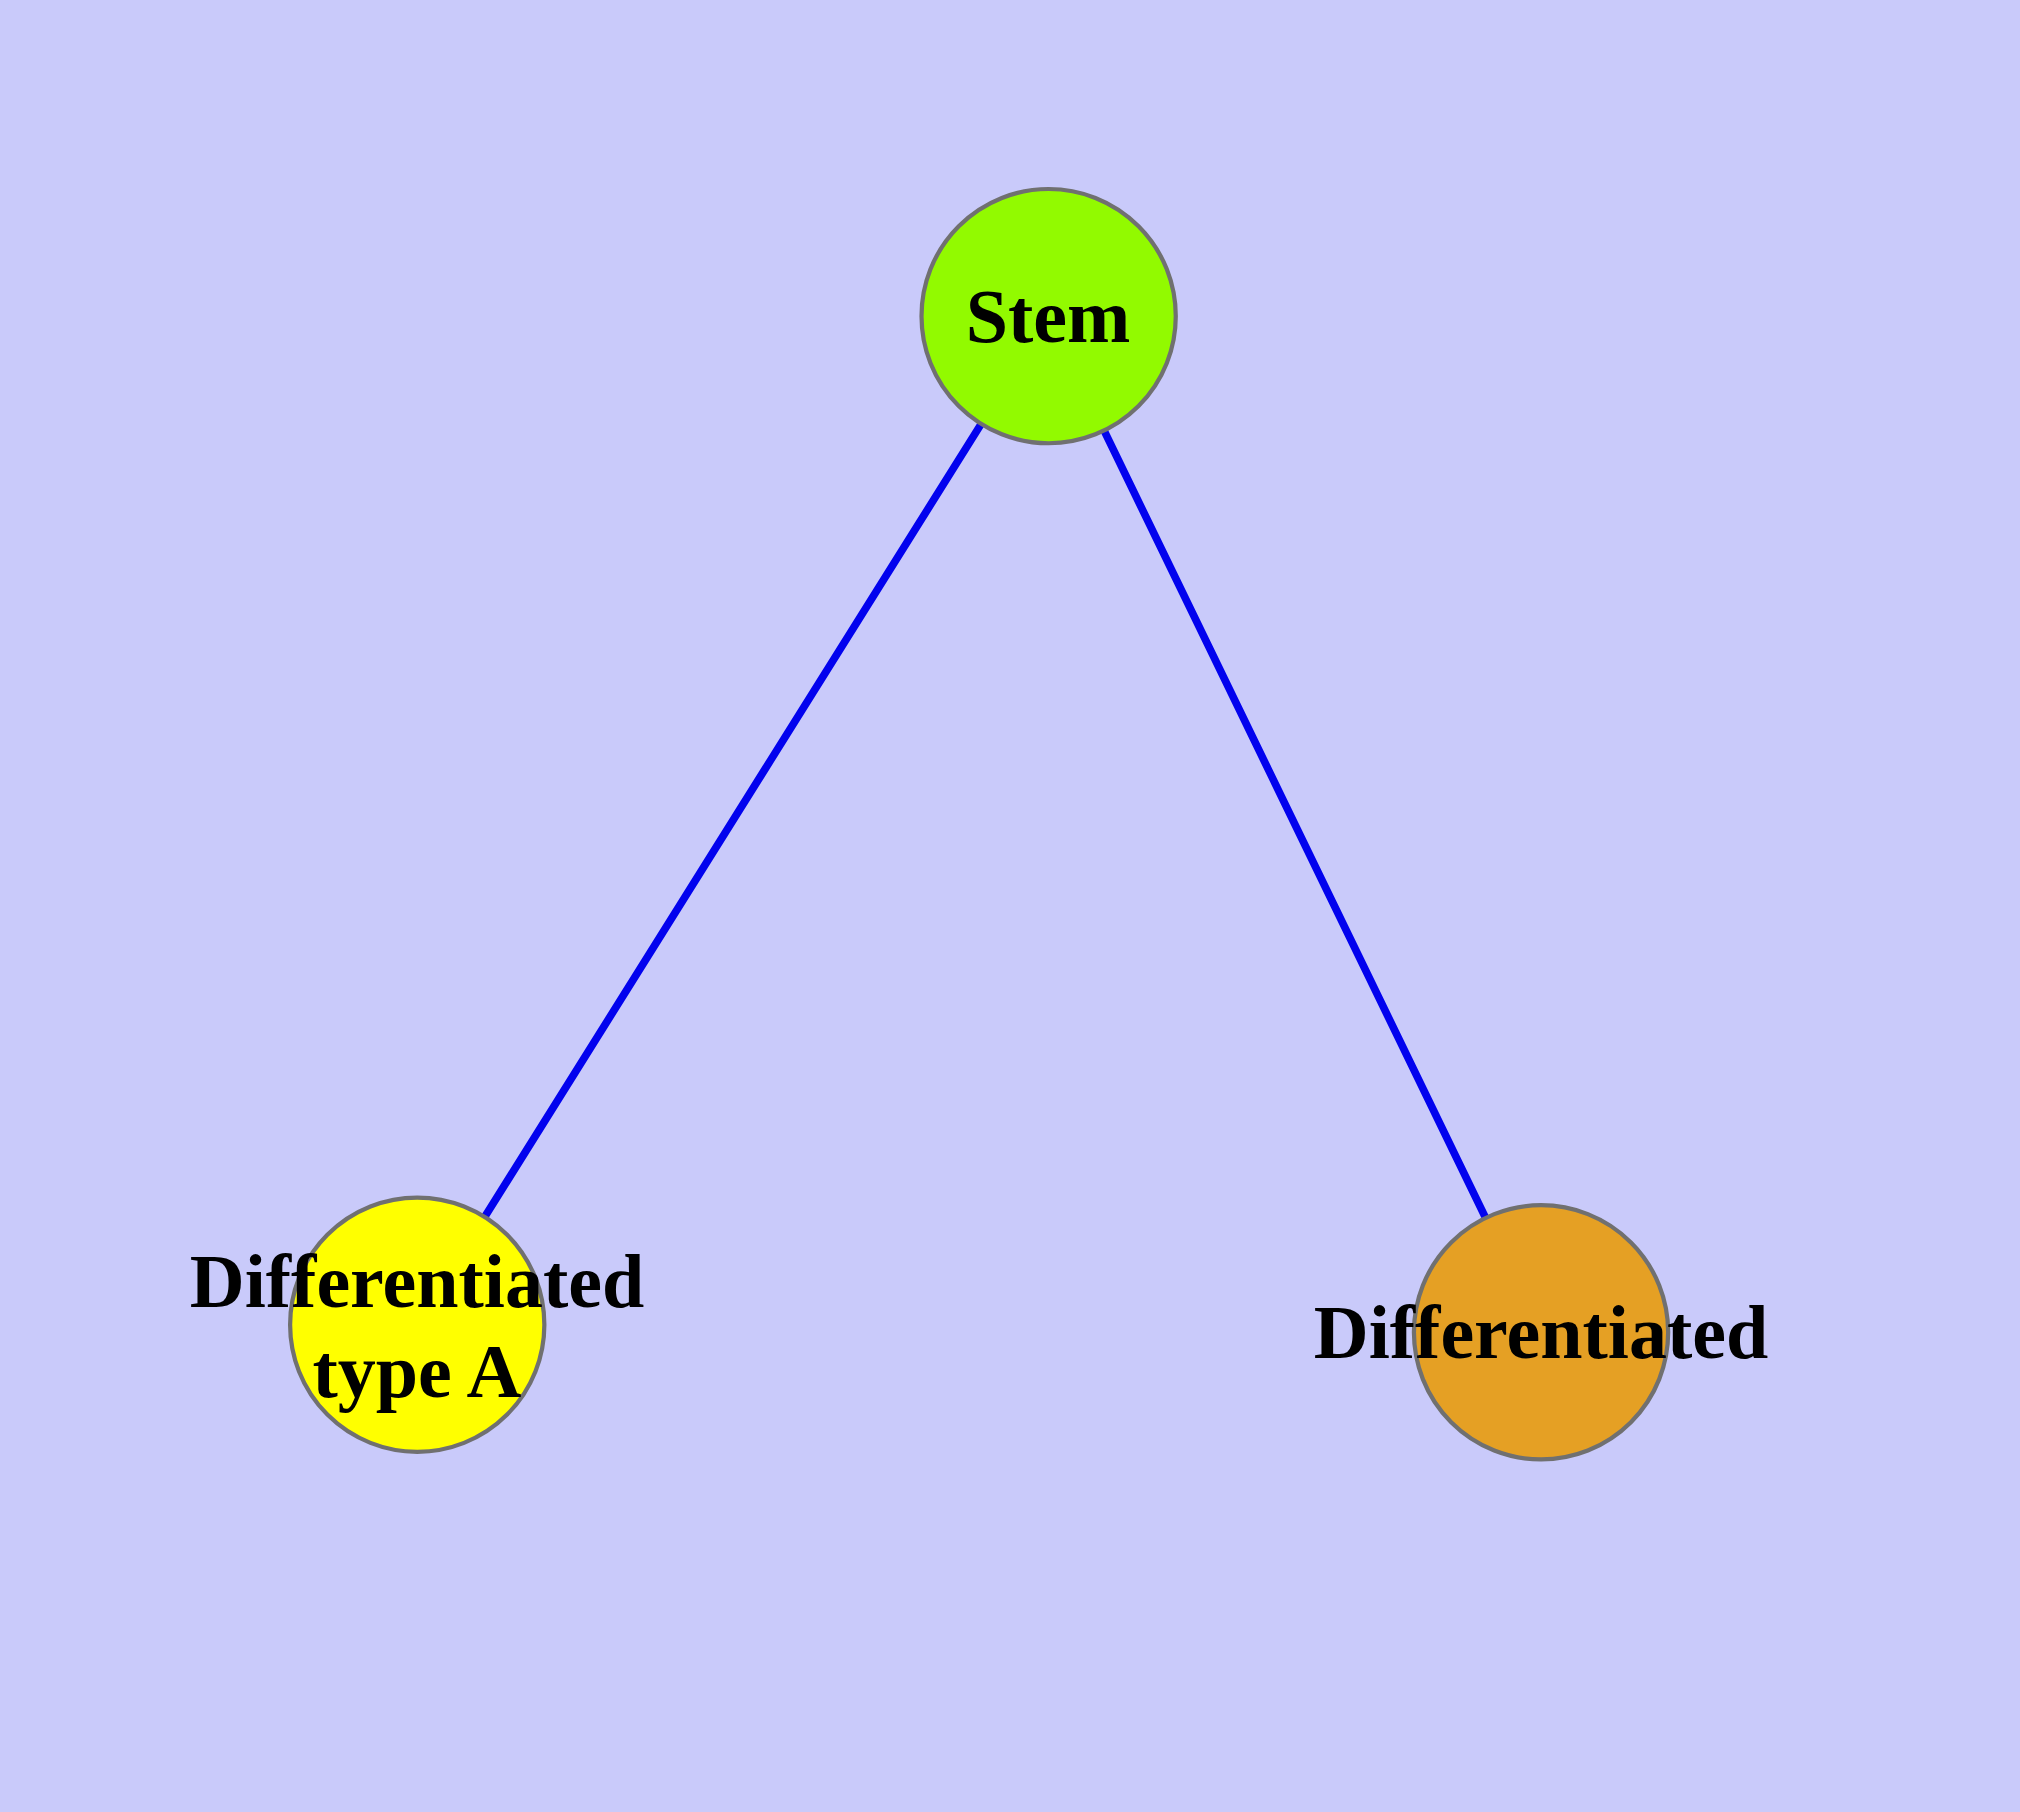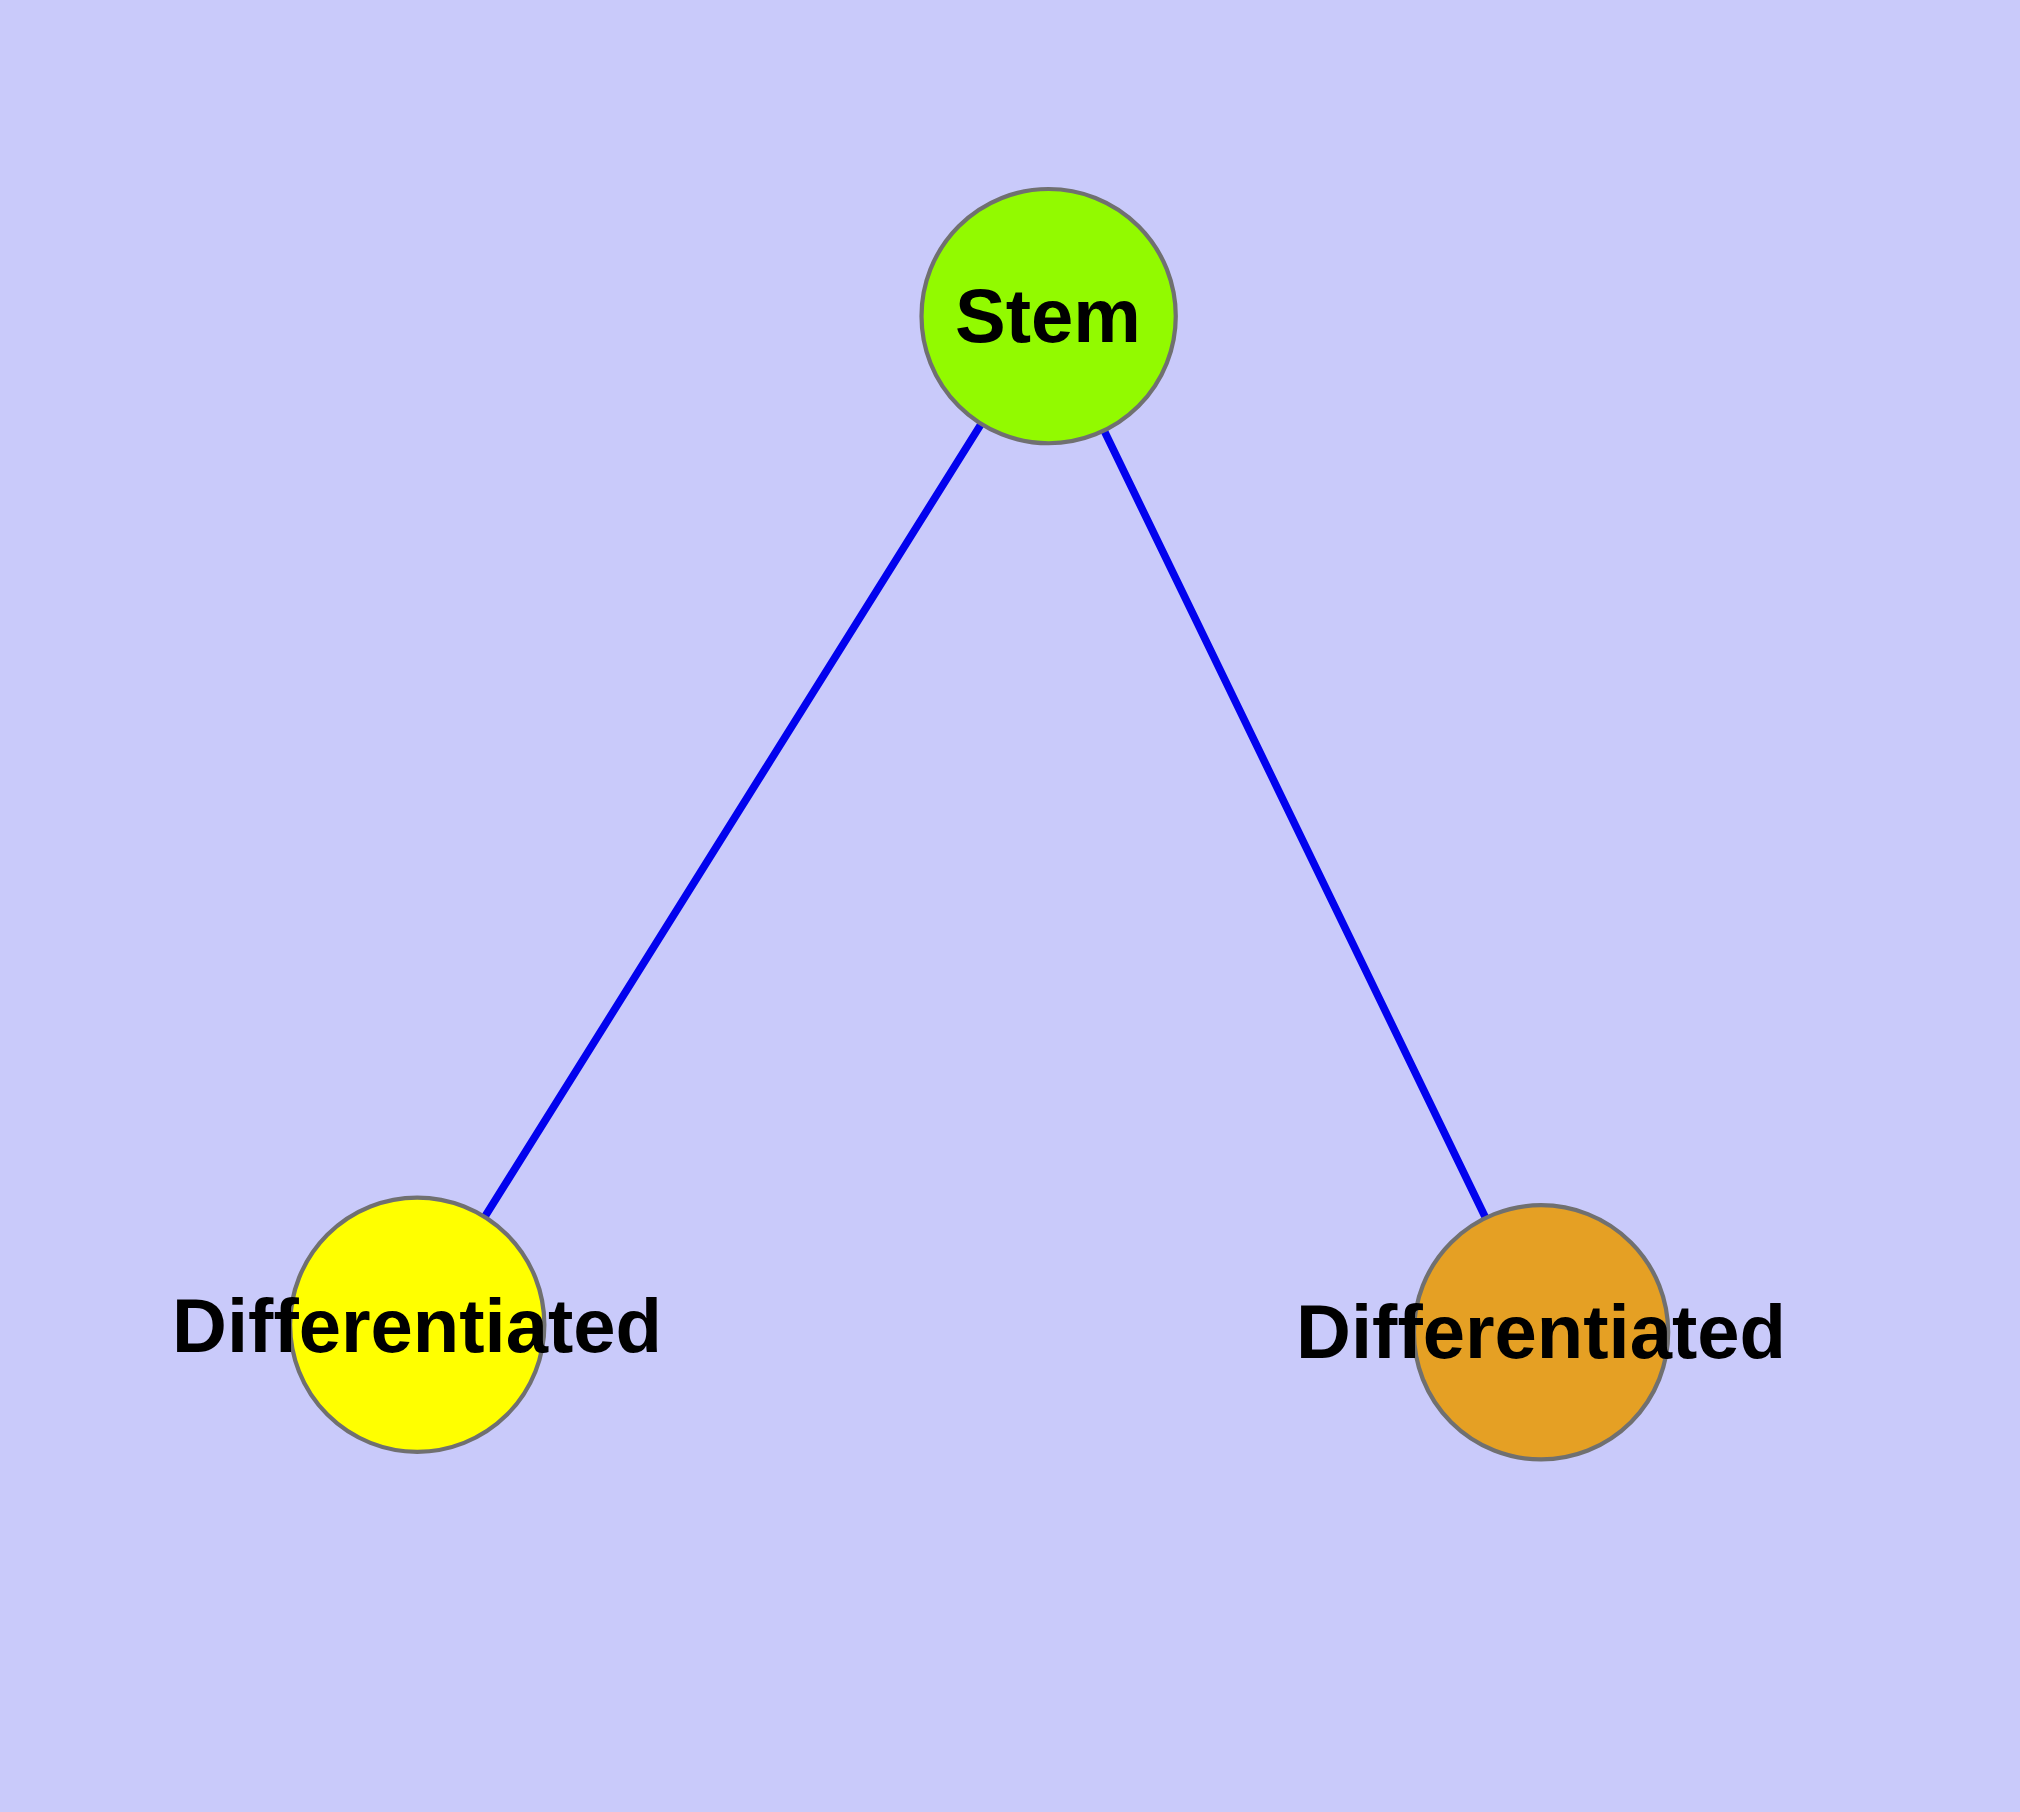--- a/index.html
+++ b/index.html
@@ -5,21 +5,21 @@
   html, body {
     margin: 0;
     padding: 0;
   }
   .canvas {
     position: relative;
     width: 2021px;
     height: 1812px;
     background: #C9CAFA;
     overflow: hidden;
-    font-family: Liberation Sans, sans-serif;
+    font-family: Liberation Serif, serif;
   }
   .graph-svg {
     position: absolute;
     left: 0;
     top: 0;
     width: 100%;
     height: 100%;
     display: block;
   }
   .graph-svg circle {
@@ -56,20 +56,21 @@
     <circle cx="492" cy="1563" r="150" fill="#FFFF00"></circle>
     <circle cx="1818" cy="1572" r="150" fill="#E5A024"></circle>
   </svg>
 
   <div class="node-label" style="left:1048px; top:316px;">
     <div>Stem</div>
   </div>
 
   <div class="node-label" style="left:417px; top:1326px;">
     <div>Differentiated</div>
+    <div>type A</div>
   </div>
 
   <div class="node-label" style="left:1541px; top:1332px;">
     <div>Differentiated</div>
   </div>
 
 </div>
 
 
 </body></html>

